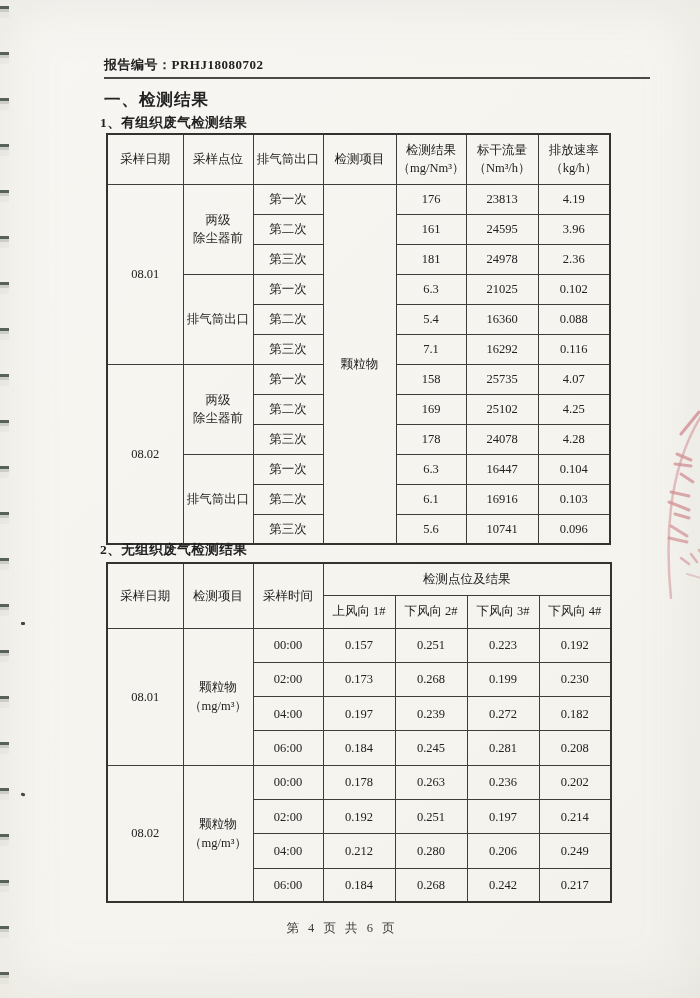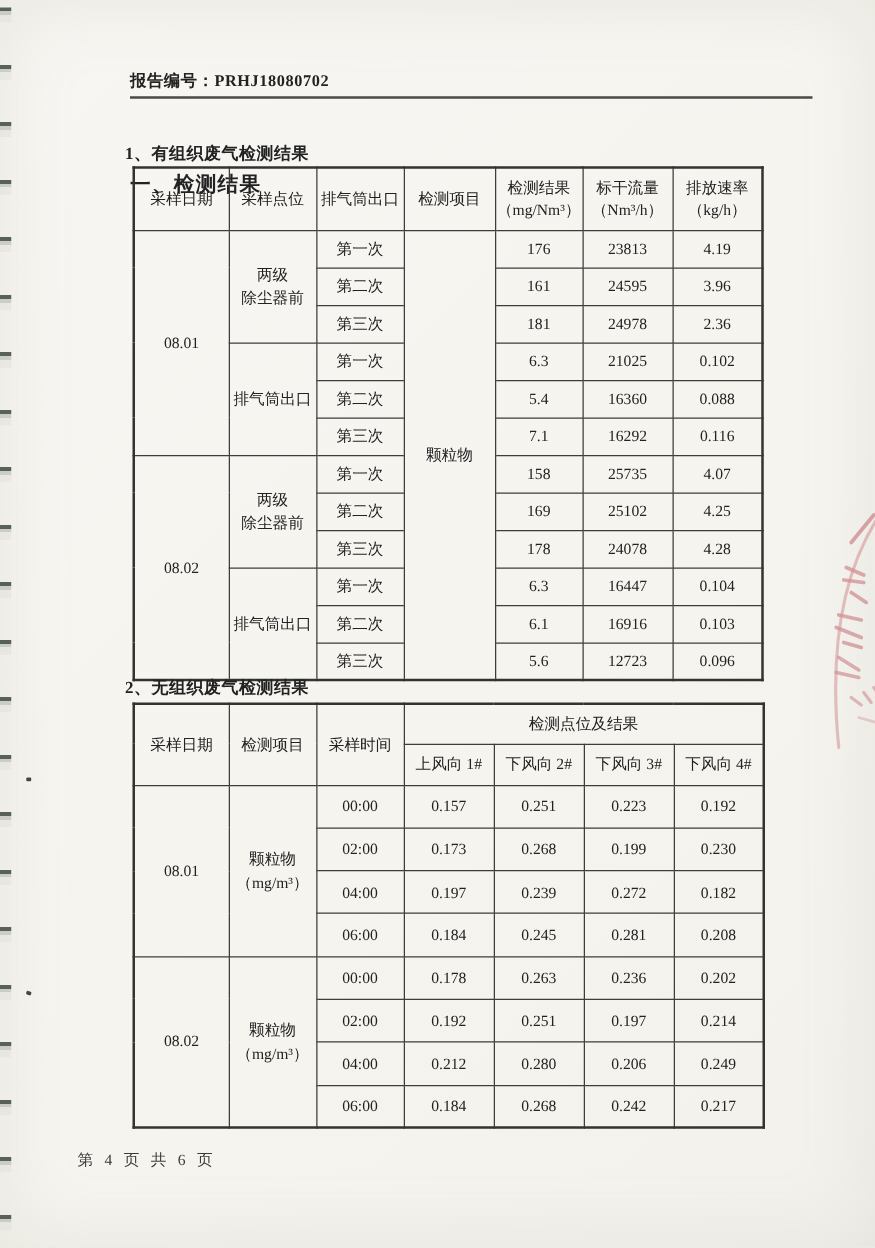--- a/index.html
+++ b/index.html
@@ -30,21 +30,21 @@
   .speck.s1 { left:21px; top:622px; }
   .speck.s2 { left:21px; top:793px; transform:rotate(20deg); }
 
   .report-no {
     position:absolute; left:104px; top:56px; width:546px;
     font-size:13px; font-weight:bold; letter-spacing:.5px;
     padding-bottom:3px; border-bottom:2px solid #4a4a48;
   }
   .h1 {
     position:absolute; left:104px; top:89px;
-    font-size:16.5px; font-weight:bold; letter-spacing:1px;margin-top:48px;
+    font-size:16.5px; font-weight:bold; letter-spacing:1px;
   }
   .h2 { position:absolute; left:100px; font-size:13.5px; font-weight:bold; letter-spacing:.5px; }
   .h2.first  { top:114px; }
   .h2.second { top:541px; }
 
   table {
     position:absolute; border-collapse:collapse; table-layout:fixed;
     background:transparent;
   }
   #table1 { left:106px; top:133px; width:503px; }
@@ -58,21 +58,21 @@
   }
   table { border:2px solid #333331; }
   #table1 thead th { height:50px; }
   #table1 tbody td { height:30px; }
   #table2 .grp-row th { height:32px; }
   #table2 .sub-row th { height:33px; }
   #table2 tbody td { height:34.3px; }
 
   .footer {
     position:absolute; left:62px; top:920px; width:560px;
-    font-size:12.5px; letter-spacing:3px; color:#3a3a3a;
+    text-align:center; font-size:12.5px; letter-spacing:3px; color:#3a3a3a;
   }
   
   .seal { position:absolute; left:641px; top:408px; width:70px; height:195px; opacity:.62; }
 </style>
 </head>
 <body>
 
 <div class="sheet">
 
   <div class="binding"></div>
@@ -179,21 +179,21 @@
       </tr>
       <tr>
         <td>第二次</td>
         <td>6.1</td>
         <td>16916</td>
         <td>0.103</td>
       </tr>
       <tr>
         <td>第三次</td>
         <td>5.6</td>
-        <td>12723</td>
+        <td>10741</td>
         <td>0.096</td>
       </tr>
     </tbody>
   </table>
 
   <div class="h2 second">2、无组织废气检测结果</div>
 
   <table id="table2">
     <colgroup>
       <col style="width:76px">

